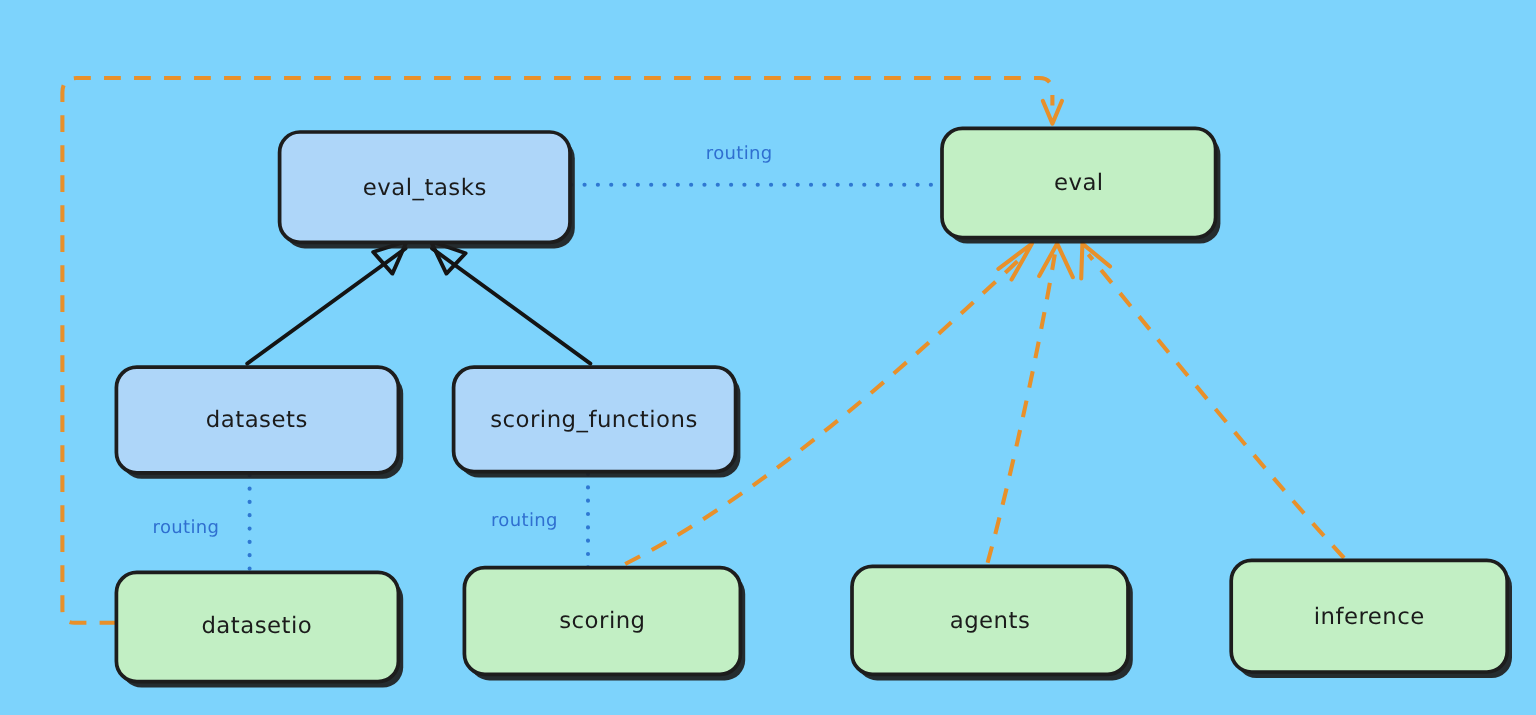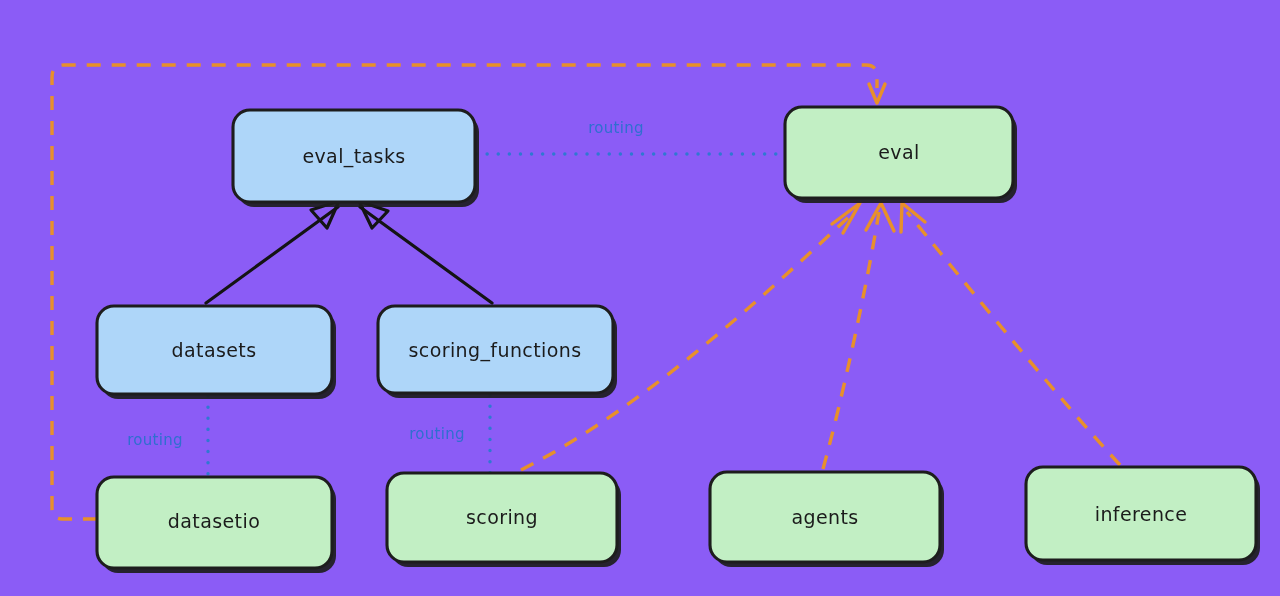--- a/index.html
+++ b/index.html
@@ -4,21 +4,21 @@
 <style>
   html, body {
     margin: 0;
     padding: 0;
     background: #ffffff;
   }
   #canvas {
     position: relative;
     width: 1280px;
     height: 596px;
-    background: #8b5cf6;
+    background: #7dd3fc;
     overflow: hidden;
     font-family: "DejaVu Sans", sans-serif;
   }
   svg.diagram {
     position: absolute;
     inset: 0;
     width: 1280px;
     height: 596px;
   }
   .node-label {

